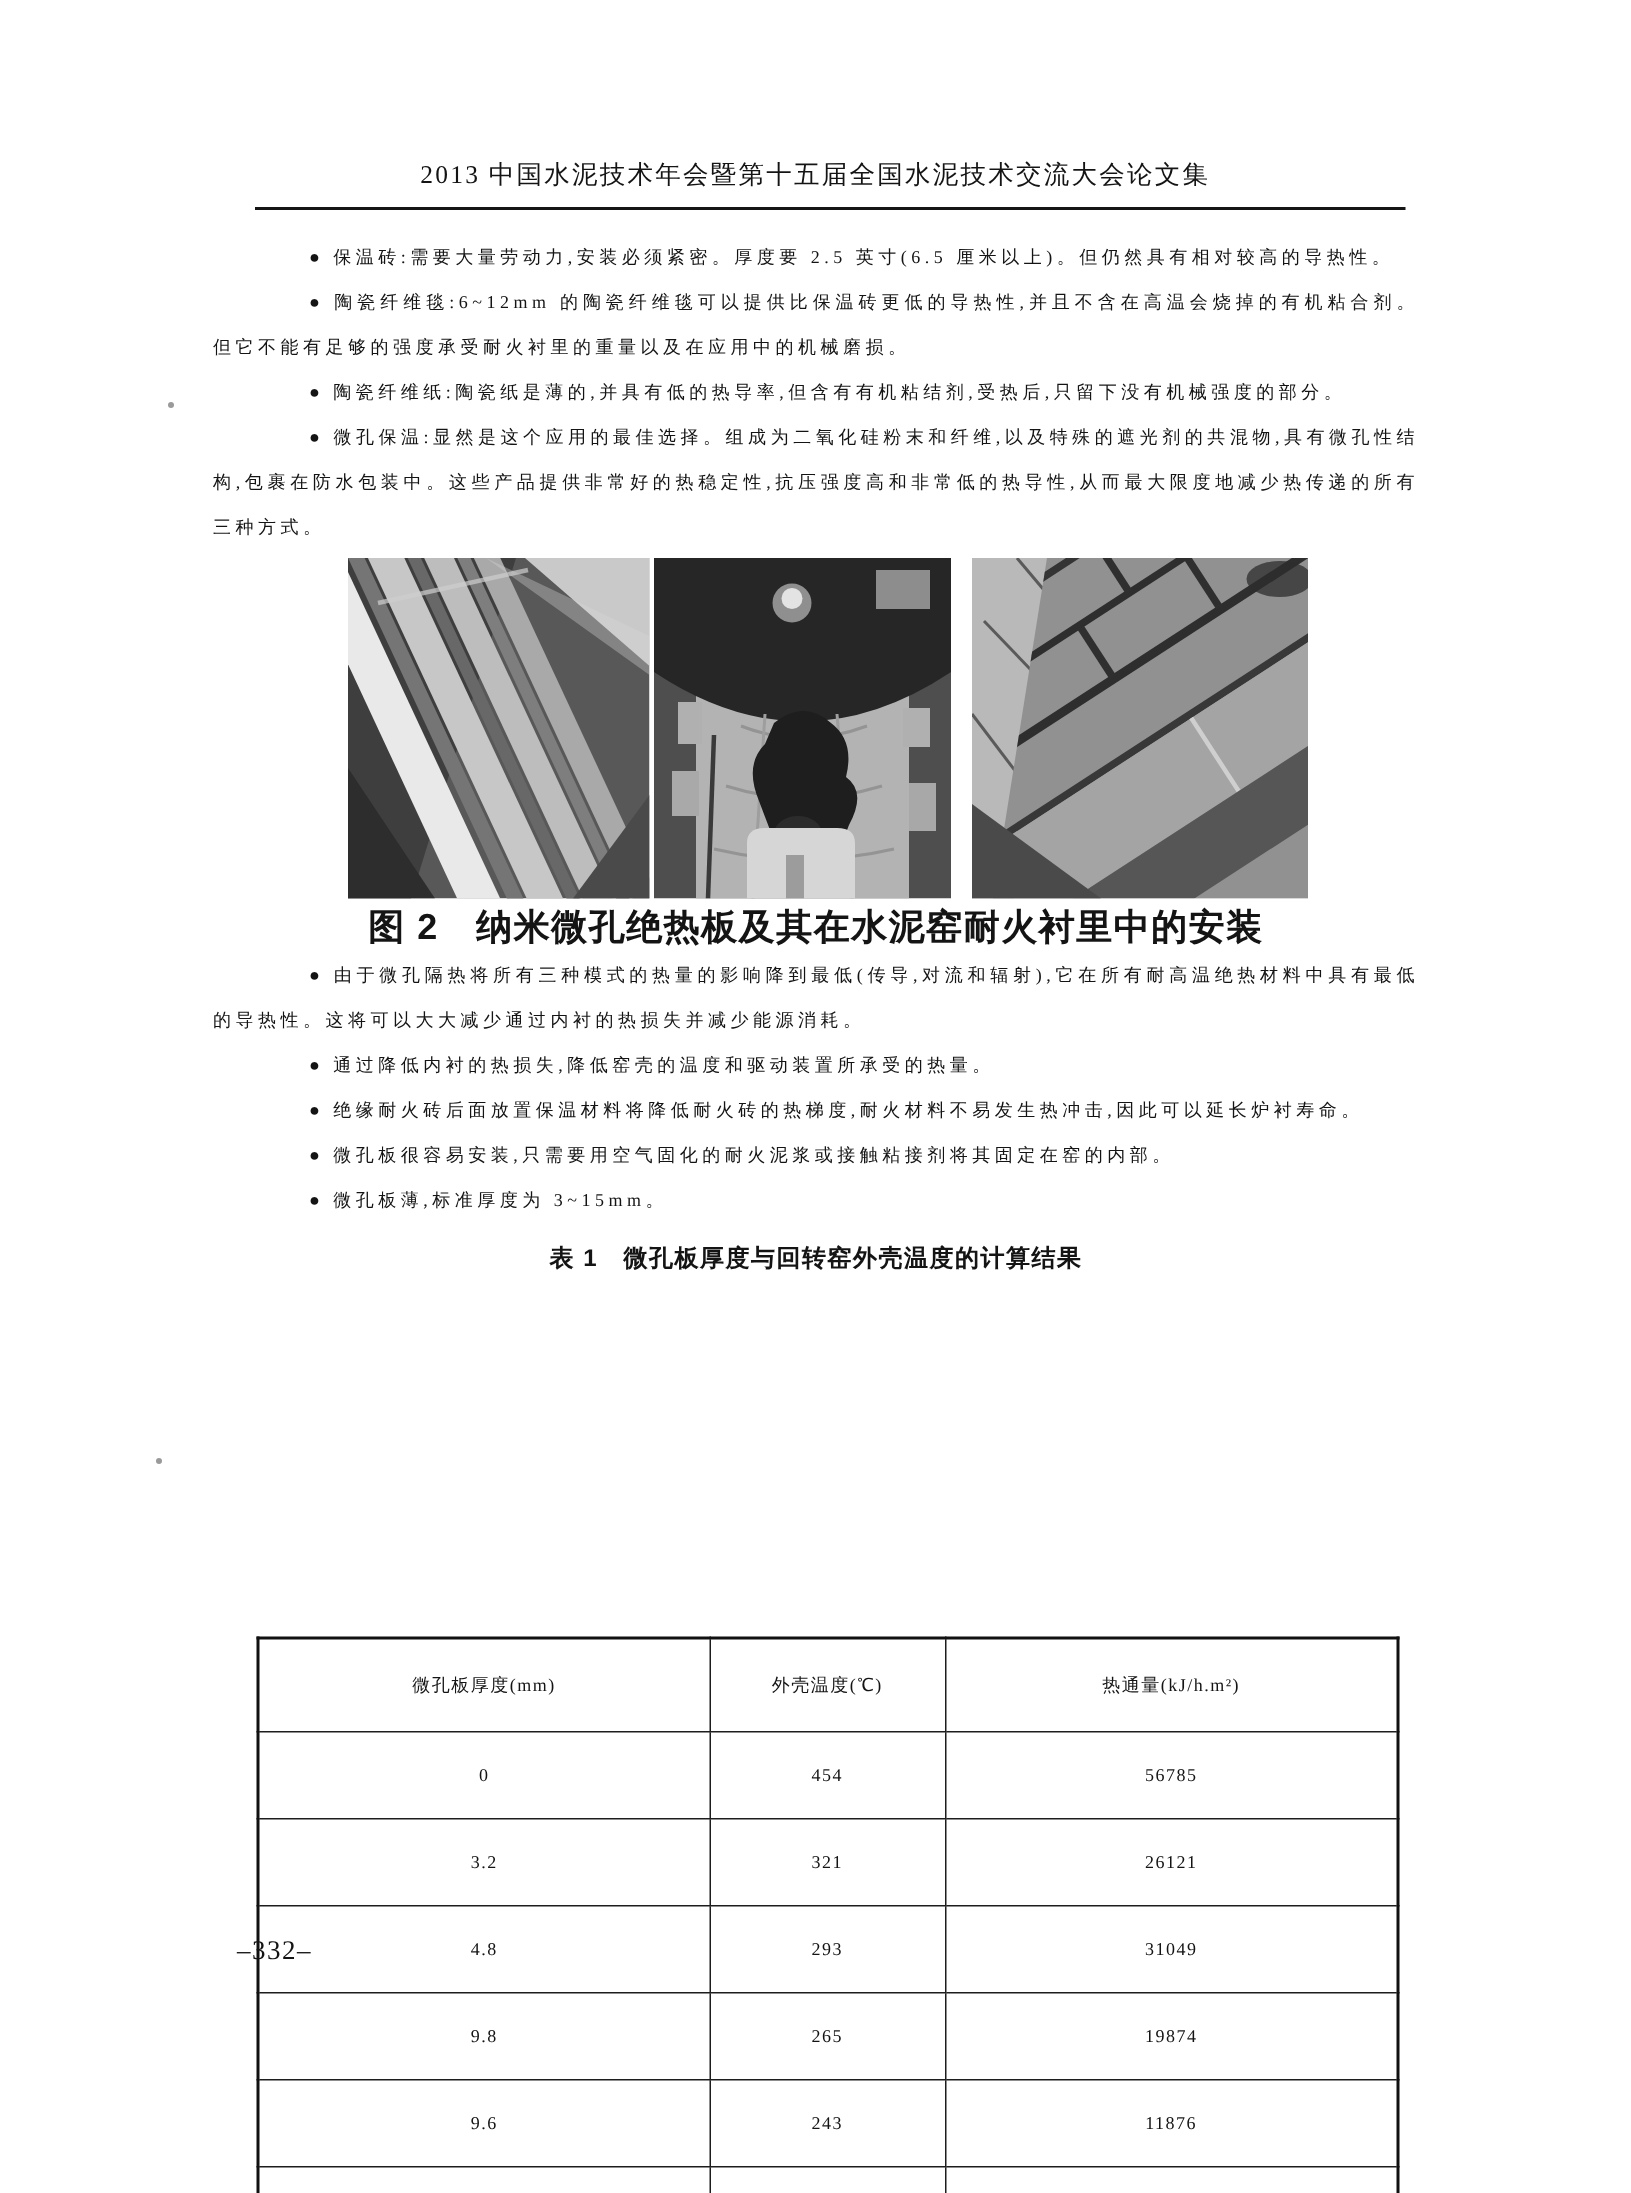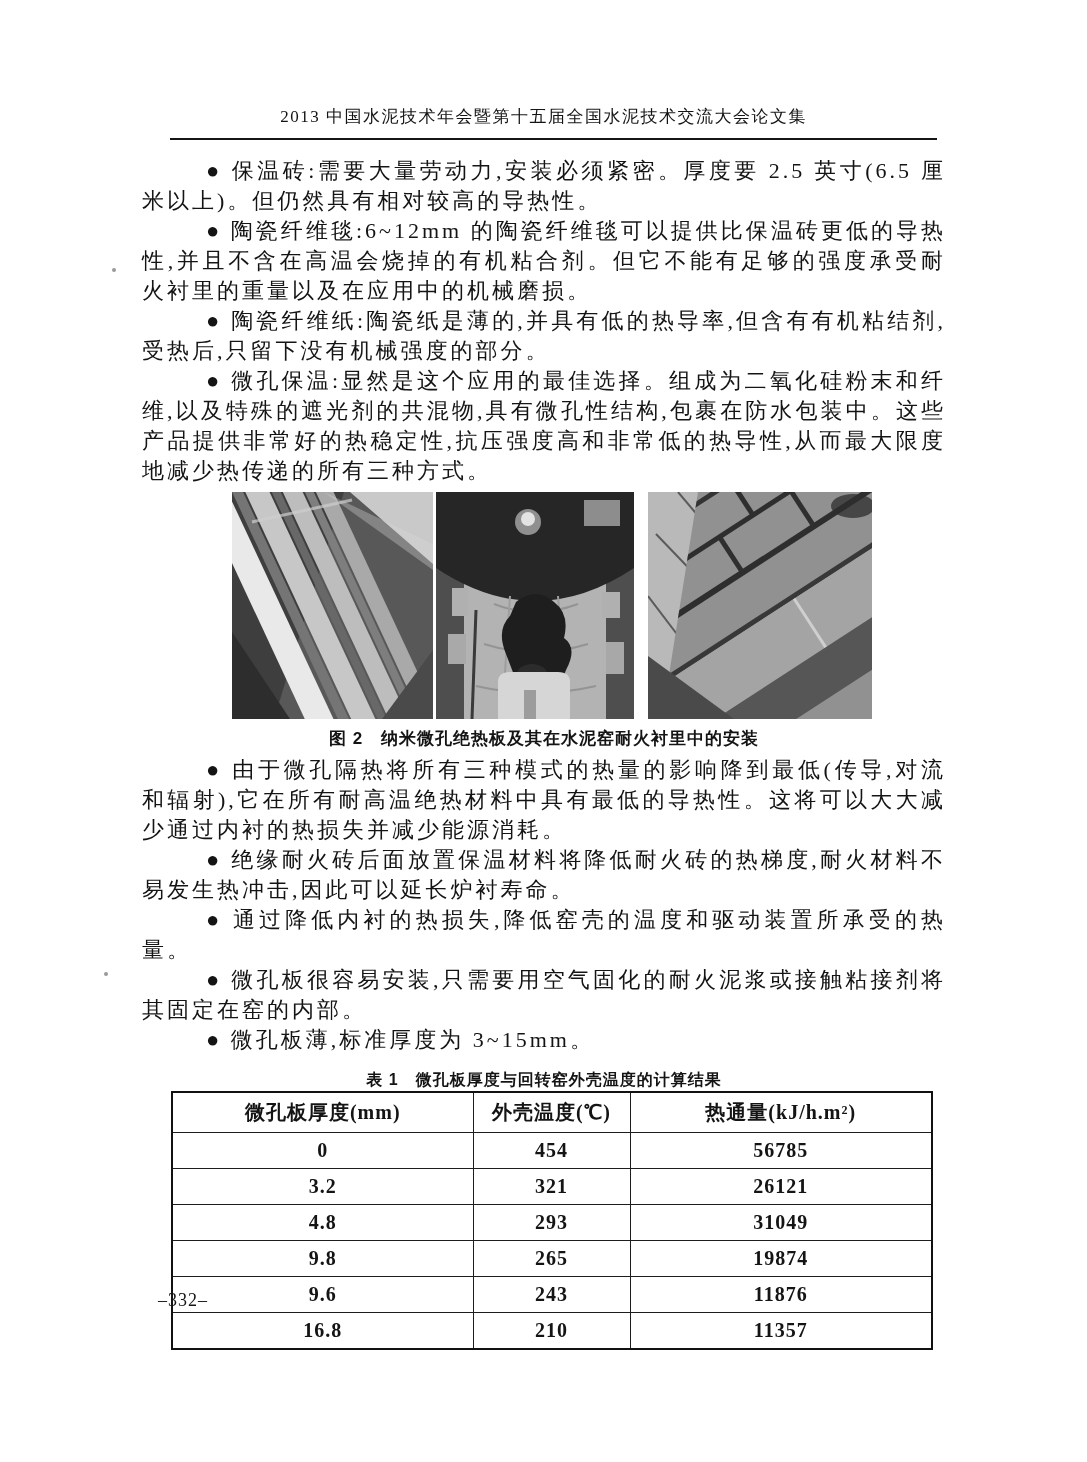--- a/index.html
+++ b/index.html
@@ -10,51 +10,51 @@
   .header-title {
     position:absolute; top:105px; left:0; width:100%; text-align:center;
     font-size:17px; letter-spacing:1.5px;
   }
   .header-rule {
     position:absolute; top:138px; left:170px; width:767px; height:2px;
     background:#151515;
   }
   .content { position:absolute; top:156px; left:142px; width:804px; }
   .para {
-    margin:0; font-size:22px; line-height:30px; letter-spacing:3px;
+    margin:0; font-size:12px; line-height:30px; letter-spacing:3px;
     text-align:justify; text-indent:64px;
   }
   .figure { margin-top:6px; }
   .photos { margin-left:90px; width:640px; height:227px; display:flex; }
   .photos svg { display:block; height:227px; }
   .photo-2 { margin-left:3px; }
   .photo-3 { margin-left:14px; }
   .caption {
     margin-top:4px; text-align:center;
     font-family:"Liberation Sans", sans-serif; font-weight:bold;
-    font-size:17px; letter-spacing:1px; line-height:32px;
+    font-size:24px; letter-spacing:1px; line-height:32px;
   }
   .section-heading {
     margin:16px 0 0 16px;
     font-family:"Liberation Sans", sans-serif; font-weight:bold;
     font-size:20px; letter-spacing:2px; line-height:30px;
   }
   .table-title {
     margin-top:10px; text-align:center;
     font-family:"Liberation Sans", sans-serif; font-weight:bold;
     font-size:16px; letter-spacing:1px; line-height:30px;
   }
   table.data-table {
     position:absolute; left:171px; top:1091px;
     border-collapse:collapse; width:760px; table-layout:fixed;
     border:2px solid #111111;
   }
   table.data-table th, table.data-table td {
     border:1px solid #1d1d1d; text-align:center; vertical-align:middle;
-    font-size:20px; font-weight:bold; padding:6px; letter-spacing:1px;
+    font-size:12px; font-weight:normal; padding:17px; letter-spacing:1px;
     font-family:"Liberation Serif", serif;
   }
   table.data-table th { height:27px; }
   table.data-table td { height:23px; }
   .page-number {
     position:absolute; left:158px; top:1290px; font-size:18px; letter-spacing:1px;
   }
   .speck { position:absolute; width:4px; height:4px; border-radius:50%; background:#9a9a9a; }
   .speck-a { left:112px; top:268px; }
   .speck-b { left:104px; top:972px; }
@@ -159,22 +159,22 @@
           <polygon points="0,164 86,227 0,227" fill="#4a4a4a"></polygon>
           <ellipse cx="205" cy="14" rx="22" ry="12" fill="#2e2e2e" opacity="0.75"></ellipse>
         </svg>
 
       </div>
       <div class="caption">图 2　纳米微孔绝热板及其在水泥窑耐火衬里中的安装</div>
     </div>
 
 
     <p class="para">● 由于微孔隔热将所有三种模式的热量的影响降到最低(传导,对流和辐射),它在所有耐高温绝热材料中具有最低的导热性。这将可以大大减少通过内衬的热损失并减少能源消耗。</p>
+    <p class="para">● 通过降低内衬的热损失,降低窑壳的温度和驱动装置所承受的热量。</p>
     <p class="para">● 绝缘耐火砖后面放置保温材料将降低耐火砖的热梯度,耐火材料不易发生热冲击,因此可以延长炉衬寿命。</p>
-    <p class="para">● 通过降低内衬的热损失,降低窑壳的温度和驱动装置所承受的热量。</p>
     <p class="para">● 微孔板很容易安装,只需要用空气固化的耐火泥浆或接触粘接剂将其固定在窑的内部。</p>
     <p class="para">● 微孔板薄,标准厚度为 3~15mm。</p>
 
     <div class="table-title">表 1　微孔板厚度与回转窑外壳温度的计算结果</div>
   </div>
 
   <table class="data-table">
     <colgroup>
       <col style="width:301px">
         <col style="width:157px">

